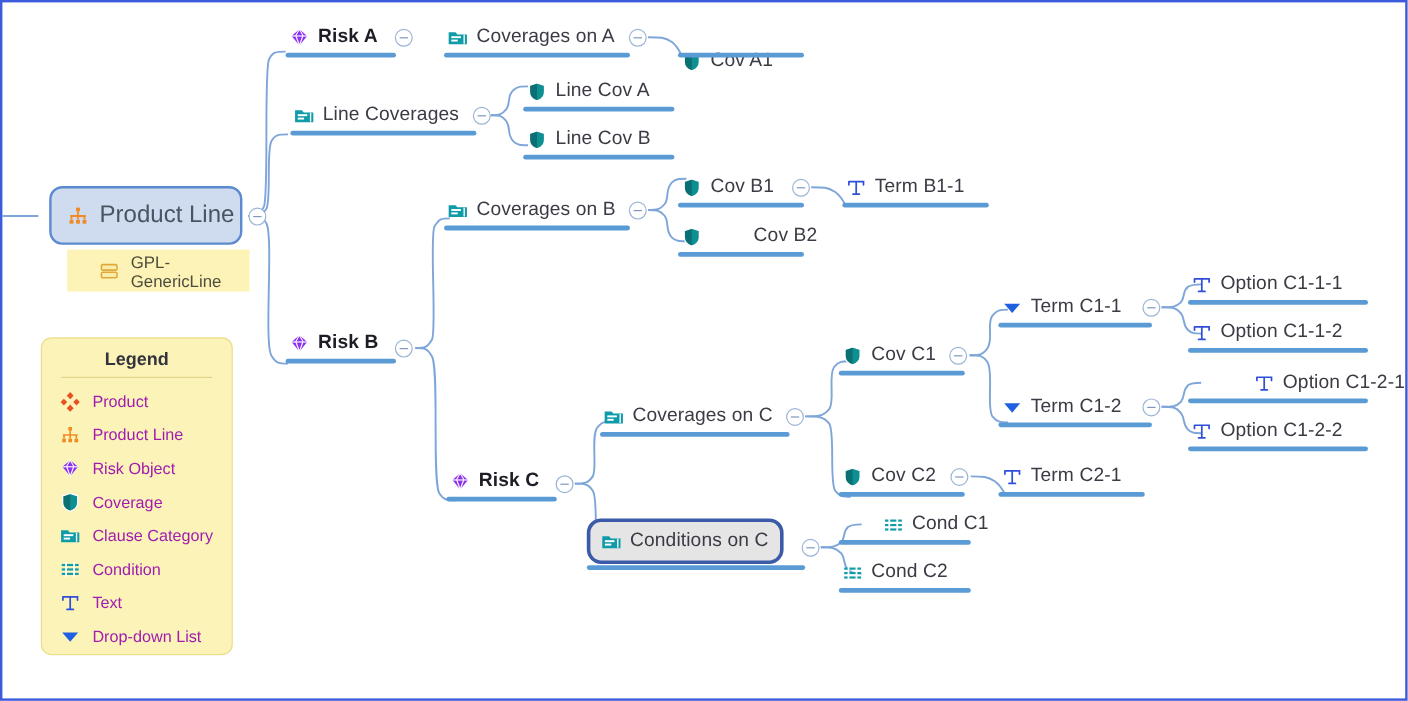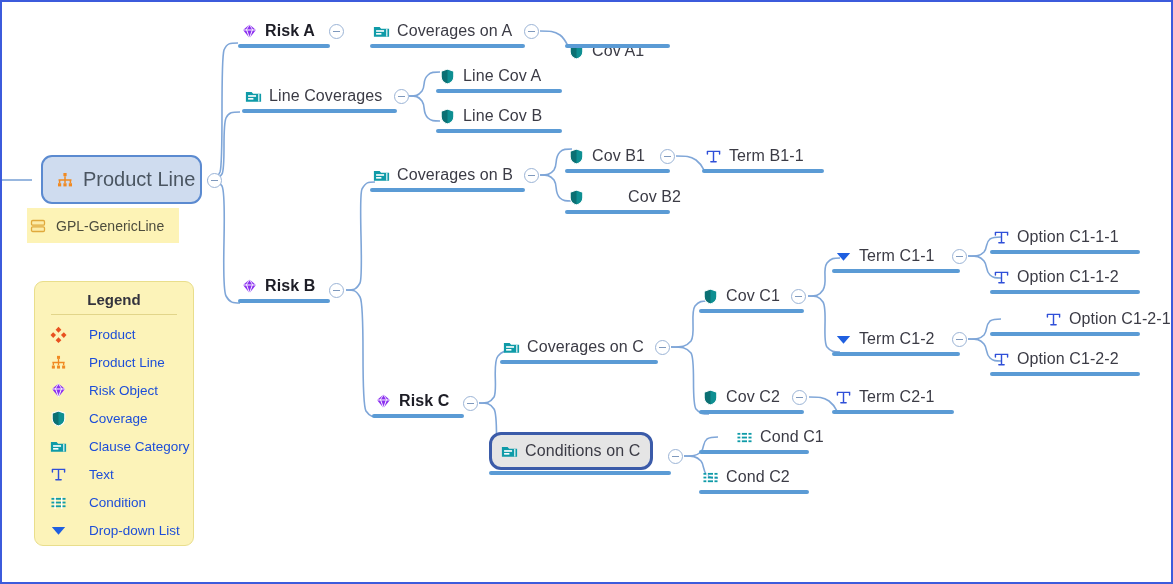--- a/index.html
+++ b/index.html
@@ -54,24 +54,24 @@
     background:#cfdcef;
     border:2px solid #5b8ad0;
     border-radius:11px;
     display:flex;align-items:center;
     padding-left:12px;
   }
   #root-node .lbl{font-size:20px;color:#4a5561;margin-left:8px;}
 
   #attr-box{
     position:absolute;
-    left:25px;top:206px;width:152px;height:35px;
+    left:54px;top:206px;width:152px;height:35px;
     background:#fdf3b6;
     display:flex;align-items:center;
-    padding-left:2px;
+    padding-left:26px;
     box-sizing:border-box;
   }
   #attr-box .lbl{font-size:14px;color:#4d4d3e;margin-left:9px;}
 
   
   .node.selected{
     border:3px solid #3b5ba9;
     border-radius:12px;
     background:#e5e5e5;
     height:38px;
@@ -105,21 +105,21 @@
   #legend .ltitle{
     text-align:center;font-weight:bold;font-size:15px;color:#33333d;
     padding:9px 0 6px 0;
   }
   #legend .lrule{height:1px;background:#e2d58a;margin:0 16px 5px 16px;}
   .legend-row{
     display:flex;align-items:center;
     height:28px;padding-left:14px;
   }
   .legend-row .ico{width:19px;height:19px;margin-right:9px;display:flex;align-items:center;justify-content:center;flex:0 0 auto;}
-  .legend-row .lbl{font-size:13.5px;color:#1d4ed8;margin-left:12px;}
+  .legend-row .lbl{font-size:13.5px;color:#a21caf;}
   svg{display:block;overflow:visible;}
 </style>
 </head>
 <body>
 
 <div id="canvas">
 
   <svg id="edges" viewBox="0 0 1173 584" width="1173" height="584">
       <path d="M205,178 C214,178 214,178 218,170 C222,160 218,60 222,48 C225,41 228,41 236,41" fill="none" stroke="#7fa6d8" stroke-width="1.6"></path>
       <path d="M205,178 C214,178 216,178 220,172 C224,164 220,125 224,116 C227,110 230,110 238,110" fill="none" stroke="#7fa6d8" stroke-width="1.6"></path>
@@ -227,40 +227,40 @@
               <rect x="4.3" y="8.6" width="8.4" height="1.7" fill="#ffffff"></rect>
               <rect x="4.3" y="11.6" width="5.6" height="1.7" fill="#ffffff"></rect>
               <path d="M15.6 7.4 L15.6 15.2" stroke="#ffffff" stroke-width="1.2"></path>
             </svg>
           </span>
           <span class="lbl">Clause Category</span>
         </div>
         <div class="legend-row">
           <span class="ico">
             <svg width="19" height="19" viewBox="0 0 20 20">
-              <path d="M3.6 4.6 L16.4 4.6 L16.4 7.4 M3.6 4.6 L3.6 7.4 M10 4.8 L10 15.4 M7.2 15.6 L12.8 15.6" stroke="#2f4fd8" stroke-width="1.5" fill="none" stroke-linecap="round"></path>
-            </svg>
-          </span>
-          <span class="lbl">Text</span>
-        </div>
-        <div class="legend-row">
-          <span class="ico">
-            <svg width="19" height="19" viewBox="0 0 20 20">
               <rect x="2.6" y="5.2" width="14.8" height="1.9" fill="#0f9ba8"></rect>
               <rect x="2.6" y="9.1" width="14.8" height="1.9" fill="#0f9ba8"></rect>
               <rect x="2.6" y="13.0" width="14.8" height="1.9" fill="#0f9ba8"></rect>
               <path d="M6.4 3.6 L6.4 16.6" stroke="#ffffff" stroke-width="1.6"></path>
               <path d="M13.4 3.6 L13.4 16.6" stroke="#ffffff" stroke-width="1.6"></path>
             </svg>
           </span>
           <span class="lbl">Condition</span>
         </div>
         <div class="legend-row">
           <span class="ico">
             <svg width="19" height="19" viewBox="0 0 20 20">
+              <path d="M3.6 4.6 L16.4 4.6 L16.4 7.4 M3.6 4.6 L3.6 7.4 M10 4.8 L10 15.4 M7.2 15.6 L12.8 15.6" stroke="#2f4fd8" stroke-width="1.5" fill="none" stroke-linecap="round"></path>
+            </svg>
+          </span>
+          <span class="lbl">Text</span>
+        </div>
+        <div class="legend-row">
+          <span class="ico">
+            <svg width="19" height="19" viewBox="0 0 20 20">
               <path d="M3 6.4 L17 6.4 L10 14.6 Z" fill="#1f5fe0"></path>
             </svg>
           </span>
           <span class="lbl">Drop-down List</span>
         </div>
       </div>
   </div>
 
   <div id="nodes-layer">
       <div class="node bold" style="left: 236px; top: 15px;">

